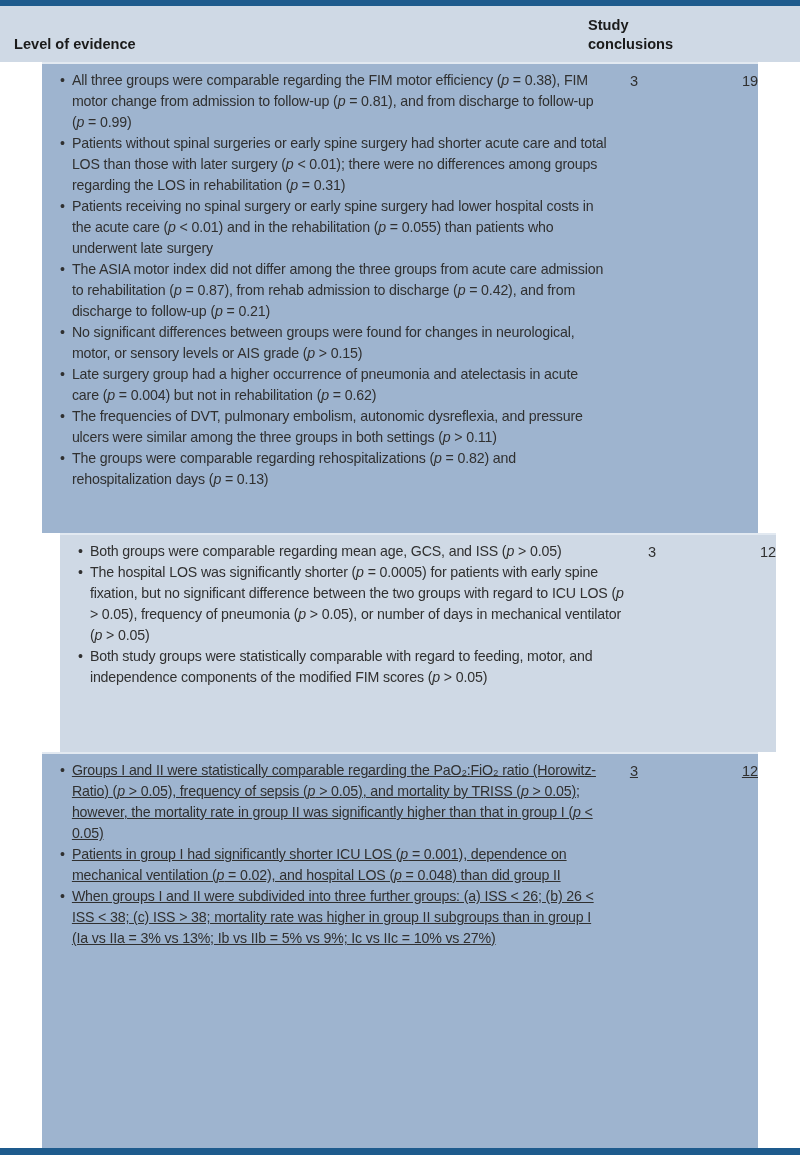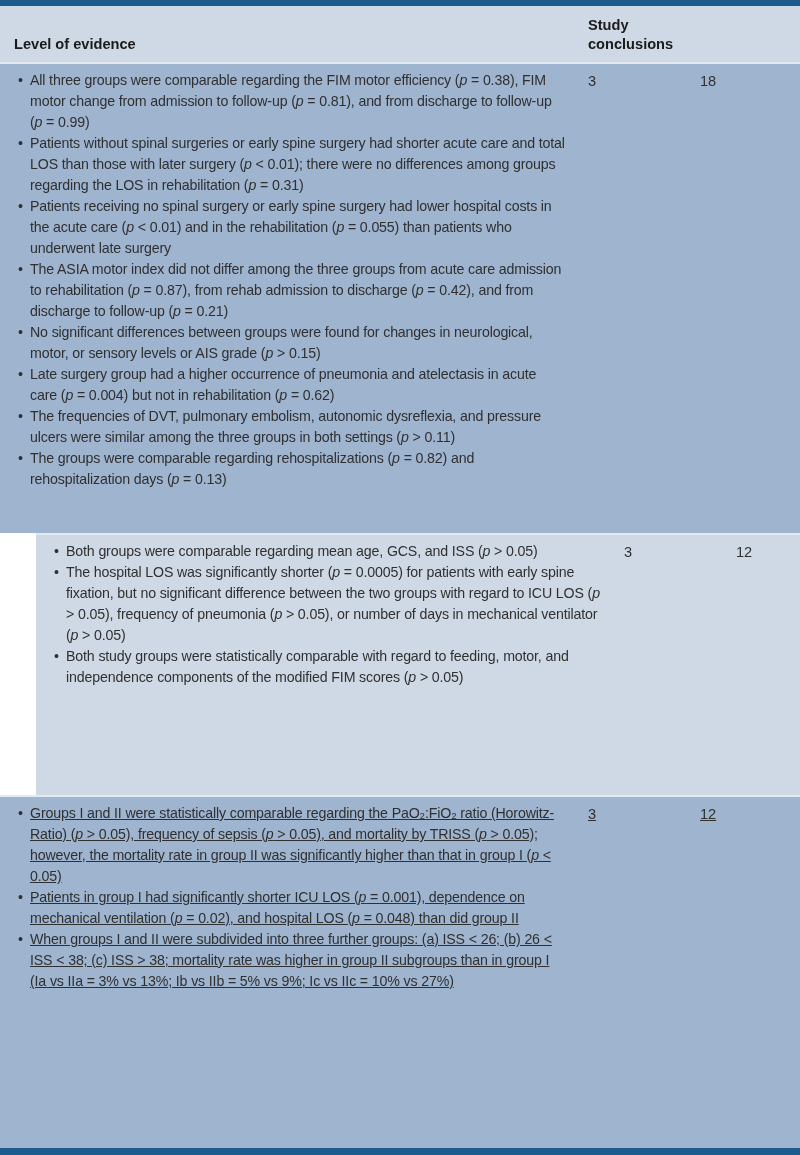--- a/index.html
+++ b/index.html
@@ -28,36 +28,36 @@
     grid-template-columns:574px 112px 1fr;
     align-items:end;
     padding-bottom:9px;
     box-sizing:border-box;
     font-weight:bold;
     font-size:14.6px;
     line-height:18.5px;
     color:#1b1b1b;
   }
   .hc{padding-left:14px;}
-  .table-body{flex:1 1 auto;display:flex;flex-direction:column;min-height:0;}
+  .table-body{flex:1 1 auto;display:flex;flex-direction:column;min-height:0;align-items:center;}
   .row{
     display:grid;
     grid-template-columns:574px 112px 1fr;
     border-top:2px solid var(--separator);
     box-sizing:border-box;
     font-size:14.2px;
     line-height:21px;
     letter-spacing:-0.15px;
     overflow:hidden;
     flex:0 0 auto;
   }
   .row.dark{background:var(--row-dark);}
   .row.light{background:var(--row-light);}
   .table-body .row:nth-child(1){height:471px;}
-  .table-body .row:nth-child(2){height:262px;margin-left:36px;}
+  .table-body .row:nth-child(2){height:219px;margin-left:36px;}
   .table-body .row:nth-child(3){flex:1 1 auto;text-decoration:underline;}
   .row ul{
     list-style:none;
     margin:0;
     padding:6px 8px 0 16px;
   }
   .row li{
     position:relative;
     padding-left:14px;
   }
@@ -93,21 +93,21 @@
             <li>Patients without spinal surgeries or early spine surgery had shorter acute care and total LOS than those with later surgery (<i>p</i> &lt; 0.01); there were no differences among groups regarding the LOS in rehabilitation (<i>p</i> = 0.31)</li>
             <li>Patients receiving no spinal surgery or early spine surgery had lower hospital costs in the acute care (<i>p</i> &lt; 0.01) and in the rehabilitation (<i>p</i> = 0.055) than patients who underwent late surgery</li>
             <li>The ASIA motor index did not differ among the three groups from acute care admission to rehabilitation (<i>p</i> = 0.87), from rehab admission to discharge (<i>p</i> = 0.42), and from discharge to follow-up (<i>p</i> = 0.21)</li>
             <li>No significant differences between groups were found for changes in neurological, motor, or sensory levels or AIS grade (<i>p</i> &gt; 0.15)</li>
             <li>Late surgery group had a higher occurrence of pneumonia and atelectasis in acute care (<i>p</i> = 0.004) but not in rehabilitation (<i>p</i> = 0.62)</li>
             <li>The frequencies of DVT, pulmonary embolism, autonomic dysreflexia, and pressure ulcers were similar among the three groups in both settings (<i>p</i> &gt; 0.11)</li>
             <li>The groups were comparable regarding rehospitalizations (<i>p</i> = 0.82) and rehospitalization days (<i>p</i> = 0.13)</li>
           </ul>
         </div>
         <div class="cell-level">3</div>
-        <div class="cell-quality">18</div>
+        <div class="cell-quality">19</div>
       </div>
       <div class="row light">
         <div>
           <ul>
             <li>Both groups were comparable regarding mean age, GCS, and ISS (<i>p</i> &gt; 0.05)</li>
             <li>The hospital LOS was significantly shorter (<i>p</i> = 0.0005) for patients with early spine fixation, but no significant difference between the two groups with regard to ICU LOS (<i>p</i> &gt; 0.05), frequency of pneumonia (<i>p</i> &gt; 0.05), or number of days in mechanical ventilator (<i>p</i> &gt; 0.05)</li>
             <li>Both study groups were statistically comparable with regard to feeding, motor, and independence components of the modified FIM scores (<i>p</i> &gt; 0.05)</li>
           </ul>
         </div>
         <div class="cell-level">3</div>

